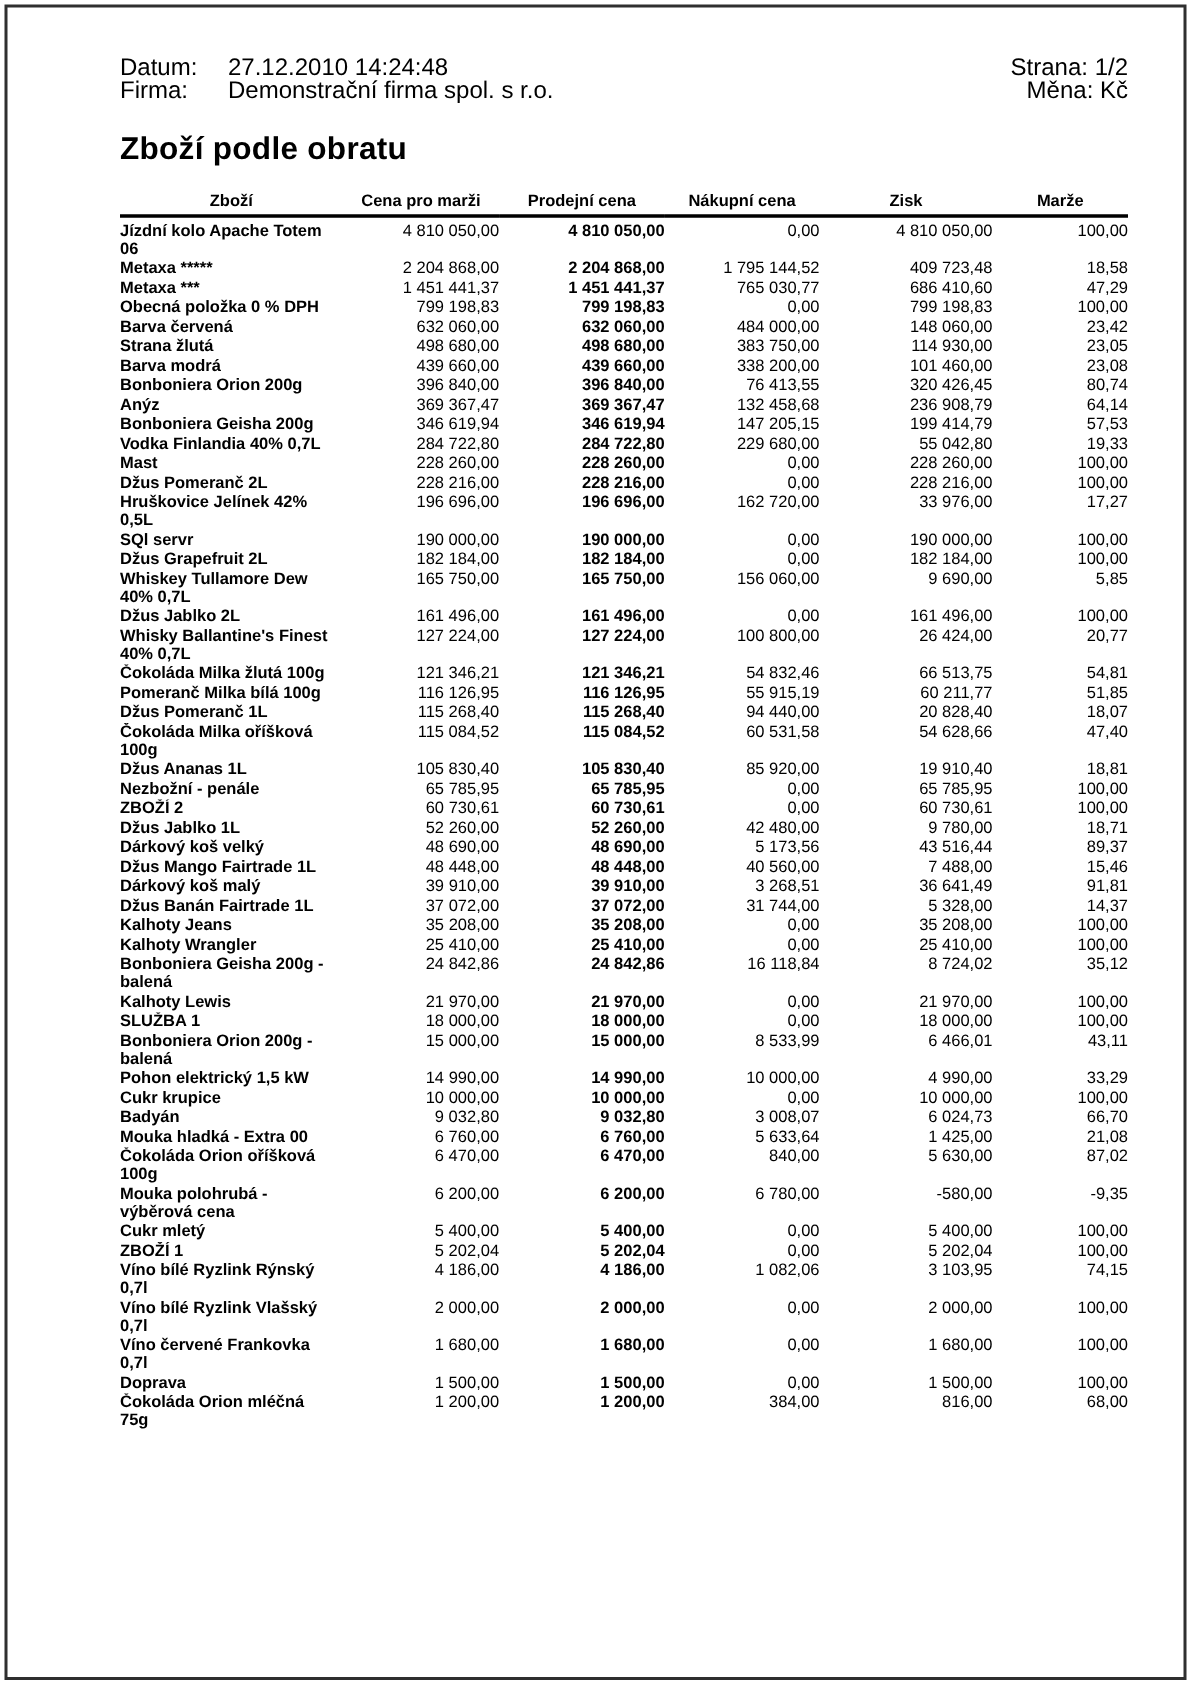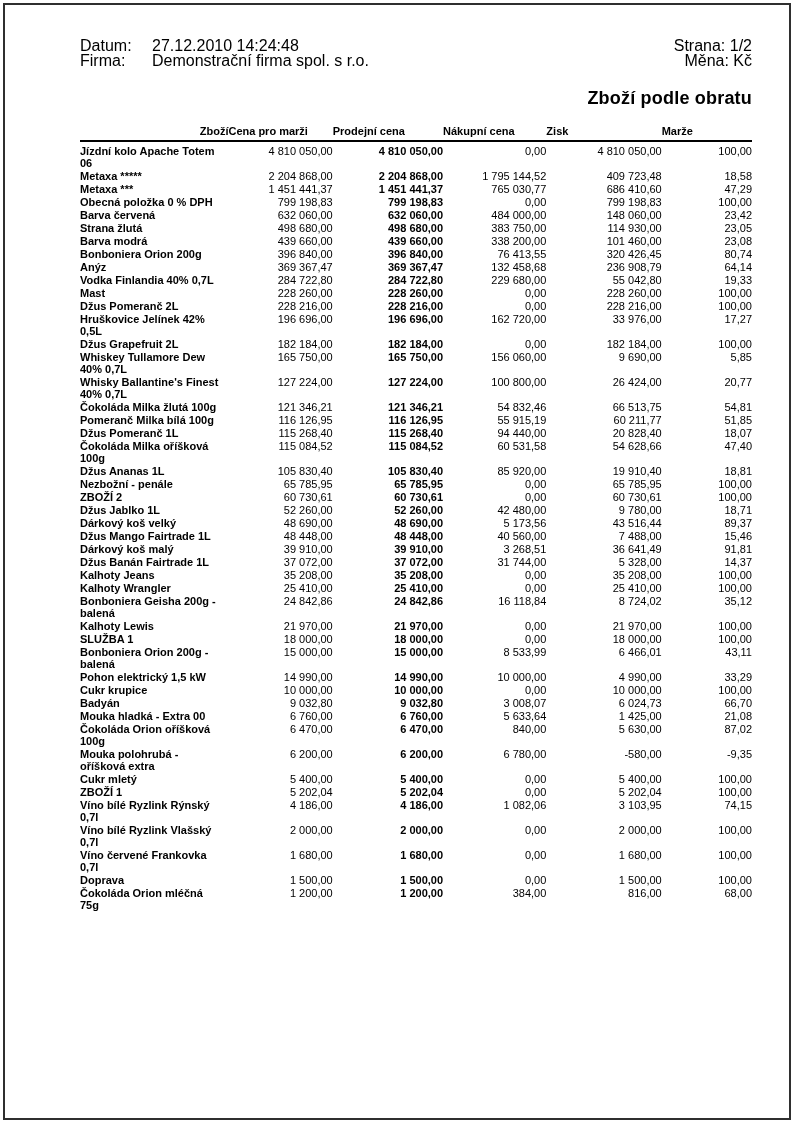--- a/index.html
+++ b/index.html
@@ -32,44 +32,44 @@
     line-height: 15px;
   }
   .meta-left {
     display: grid;
     grid-template-columns: 72px auto;
   }
   .meta-right {
     text-align: right;
   }
   .report-title {
-    text-align: right;
-    font-size: 18px;
+    text-align: left;
+    font-size: 21px;
     font-weight: bold;
     margin-top: 20px;
     margin-bottom: 16px;
     letter-spacing: 0.2px;
   }
   table.report {
     width: 672px;
     border-collapse: collapse;
     table-layout: fixed;
     font-size: 11px;
     line-height: 12px;
   }
   table.report th {
     font-weight: bold;
-    text-align: left;
+    text-align: center;
     border-bottom: 2px solid #000;
     padding: 0 0 3px 0;
     font-size: 11px;
     white-space: nowrap;
   }
   table.report th.name {
-    text-align: right;
+    text-align: center;
   }
   table.report td {
     vertical-align: top;
     padding: 0 0 1px 0;
   }
   table.report td.name {
     font-weight: bold;
     text-align: left;
     overflow: hidden;
     padding-right: 4px;
@@ -193,20 +193,28 @@
         </tr>
         <tr>
           <td class="name">Anýz</td>
           <td class="num">369 367,47</td>
           <td class="num sell">369 367,47</td>
           <td class="num">132 458,68</td>
           <td class="num">236 908,79</td>
           <td class="num">64,14</td>
         </tr>
         <tr>
+          <td class="name">Bonboniera Geisha 200g</td>
+          <td class="num">346 619,94</td>
+          <td class="num sell">346 619,94</td>
+          <td class="num">147 205,15</td>
+          <td class="num">199 414,79</td>
+          <td class="num">57,53</td>
+        </tr>
+        <tr>
           <td class="name">Vodka Finlandia 40% 0,7L</td>
           <td class="num">284 722,80</td>
           <td class="num sell">284 722,80</td>
           <td class="num">229 680,00</td>
           <td class="num">55 042,80</td>
           <td class="num">19,33</td>
         </tr>
         <tr>
           <td class="name">Mast</td>
           <td class="num">228 260,00</td>
@@ -225,36 +233,52 @@
         </tr>
         <tr>
           <td class="name">Hruškovice Jelínek 42% 0,5L</td>
           <td class="num">196 696,00</td>
           <td class="num sell">196 696,00</td>
           <td class="num">162 720,00</td>
           <td class="num">33 976,00</td>
           <td class="num">17,27</td>
         </tr>
         <tr>
+          <td class="name">SQl servr</td>
+          <td class="num">190 000,00</td>
+          <td class="num sell">190 000,00</td>
+          <td class="num">0,00</td>
+          <td class="num">190 000,00</td>
+          <td class="num">100,00</td>
+        </tr>
+        <tr>
           <td class="name">Džus Grapefruit 2L</td>
           <td class="num">182 184,00</td>
           <td class="num sell">182 184,00</td>
           <td class="num">0,00</td>
           <td class="num">182 184,00</td>
           <td class="num">100,00</td>
         </tr>
         <tr>
           <td class="name">Whiskey Tullamore Dew 40% 0,7L</td>
           <td class="num">165 750,00</td>
           <td class="num sell">165 750,00</td>
           <td class="num">156 060,00</td>
           <td class="num">9 690,00</td>
           <td class="num">5,85</td>
         </tr>
         <tr>
+          <td class="name">Džus Jablko 2L</td>
+          <td class="num">161 496,00</td>
+          <td class="num sell">161 496,00</td>
+          <td class="num">0,00</td>
+          <td class="num">161 496,00</td>
+          <td class="num">100,00</td>
+        </tr>
+        <tr>
           <td class="name">Whisky Ballantine's Finest 40% 0,7L</td>
           <td class="num">127 224,00</td>
           <td class="num sell">127 224,00</td>
           <td class="num">100 800,00</td>
           <td class="num">26 424,00</td>
           <td class="num">20,77</td>
         </tr>
         <tr>
           <td class="name">Čokoláda Milka žlutá 100g</td>
           <td class="num">121 346,21</td>
@@ -433,21 +457,21 @@
         </tr>
         <tr>
           <td class="name">Čokoláda Orion oříšková 100g</td>
           <td class="num">6 470,00</td>
           <td class="num sell">6 470,00</td>
           <td class="num">840,00</td>
           <td class="num">5 630,00</td>
           <td class="num">87,02</td>
         </tr>
         <tr>
-          <td class="name">Mouka polohrubá - oříšková  extra</td>
+          <td class="name">Mouka polohrubá - výběrová  cena</td>
           <td class="num">6 200,00</td>
           <td class="num sell">6 200,00</td>
           <td class="num">6 780,00</td>
           <td class="num">-580,00</td>
           <td class="num">-9,35</td>
         </tr>
         <tr>
           <td class="name">Cukr mletý</td>
           <td class="num">5 400,00</td>
           <td class="num sell">5 400,00</td>

